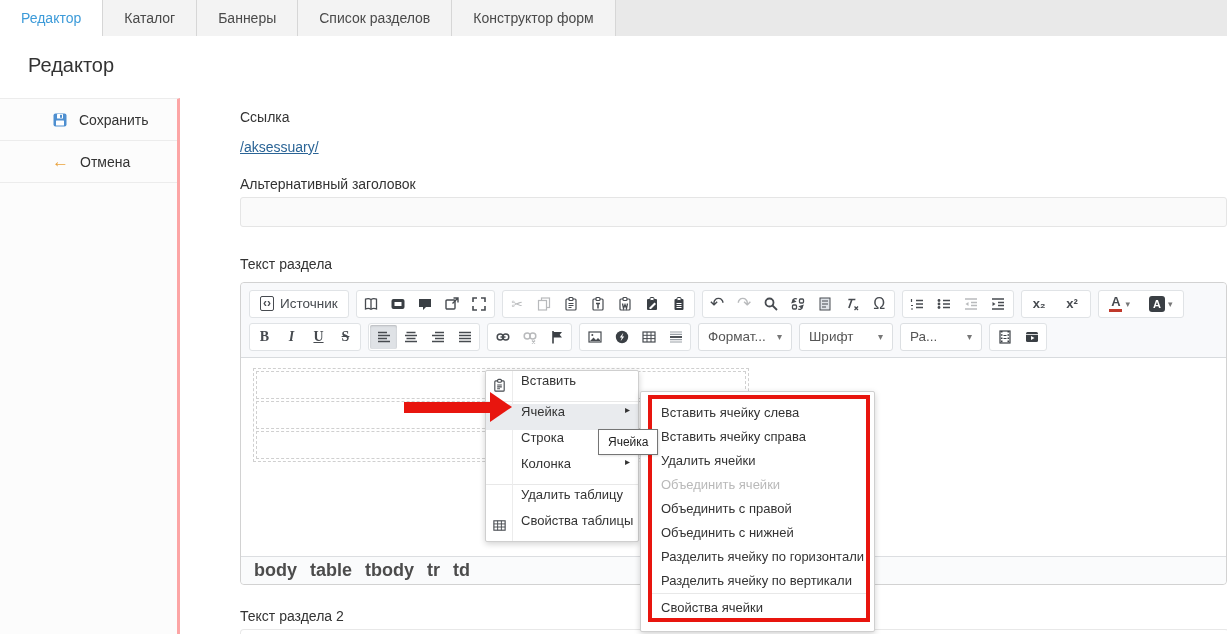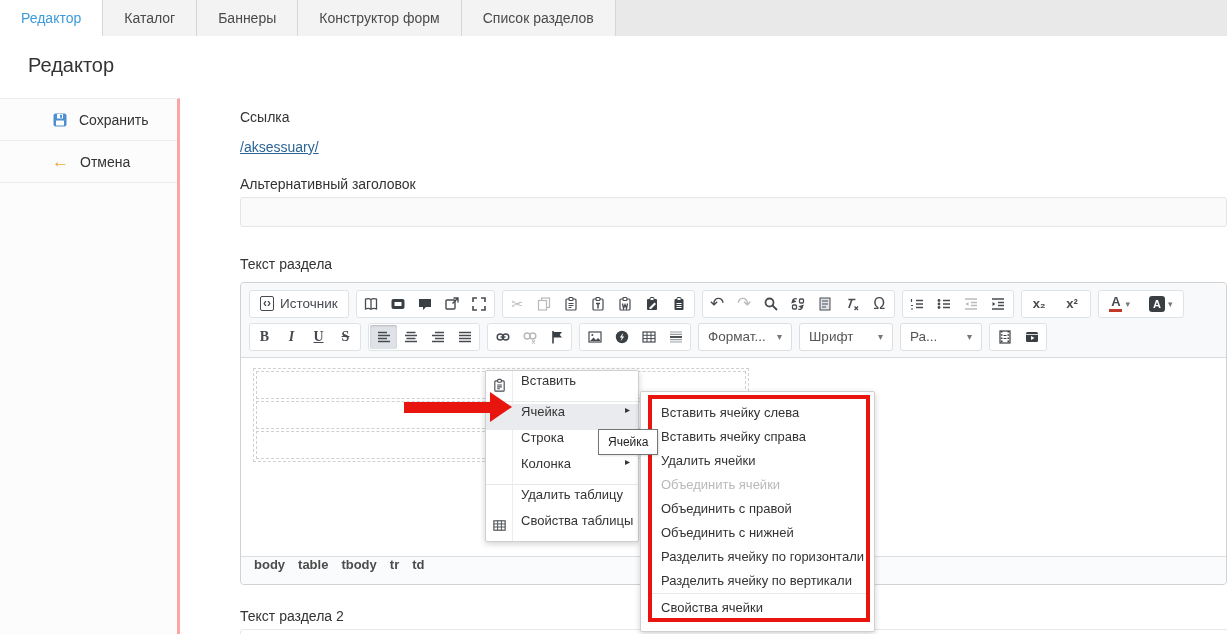--- a/index.html
+++ b/index.html
@@ -48,22 +48,22 @@
   .bg-a{width:16px;height:16px;background:#3a3f44;color:#fff;border-radius:3px;display:flex;
         align-items:center;justify-content:center;font-weight:bold;font-size:11px;}
   .caret{font-size:9px;color:#777;margin-left:3px;}
   .sel{height:28px;border:1px solid #dcdfe2;border-radius:3px;background:#fff;display:flex;
        align-items:center;justify-content:space-between;padding:0 9px;color:#555;font-size:13.5px;cursor:pointer;box-sizing:border-box;gap:7px;}
   .sel .caret{font-size:10px;}
   
   .ed-content{flex:1;background:#fff;padding:10px 0 0 12px;overflow:hidden;cursor:text;}
   .ed-table{border-collapse:separate;border-spacing:2px;width:496px;border:1px dashed #d0d0d0;}
   .ed-table td{border:1px dashed #d0d0d0;height:24px;}
-  .ed-footer{height:27px;background:#fafbfc;border-top:1px solid #dcdee1;display:flex;align-items:flex-start;
-             padding-left:13px;gap:13px;font-size:13px;font-weight:bold;color:#4c4c4c;border-radius:0 0 4px 4px;}
+  .ed-footer{height:27px;background:#fafbfc;border-top:1px solid #dcdee1;display:flex;align-items:center;
+             padding-left:13px;gap:13px;font-size:18px;font-weight:bold;color:#4c4c4c;border-radius:0 0 4px 4px;}
   .crumb{cursor:pointer;}
   
   .ctx{position:absolute;left:485px;top:370px;width:152px;background:#fff;border:1px solid #cfcfcf;
        border-radius:2px;box-shadow:0 2px 6px rgba(0,0,0,.18);padding:2px 0;z-index:5;}
   .ctx::before{content:"";position:absolute;left:26px;top:0;bottom:0;width:1px;background:#ececec;}
   .mi{position:relative;height:26px;display:flex;align-items:flex-start;padding-left:35px;font-size:13px;
       color:#333;cursor:pointer;white-space:nowrap;}
   .mi.hover{background:#e9ebee;}
   .mic{position:absolute;left:5px;top:5px;width:17px;display:flex;justify-content:center;}
   .subarrow{position:absolute;right:8px;font-size:10px;color:#333;}
@@ -99,24 +99,24 @@
     <div class="tab active">
         <span>Редактор</span>
       </div>
     <div class="tab">
         <span>Каталог</span>
       </div>
     <div class="tab">
         <span>Баннеры</span>
       </div>
     <div class="tab">
-        <span>Конструктор форм</span>
+        <span>Список разделов</span>
       </div>
     <div class="tab">
-        <span>Список разделов</span>
+        <span>Конструктор форм</span>
       </div>
   </div>
 
   <div class="page-title">Редактор</div>
 
   <div class="sidebar">
     <div class="side-item">
       <span>
         <svg width="16" height="16" viewBox="0 0 16 16">
             <rect x="1.5" y="1.5" width="13" height="13" rx="2" fill="#4e8fd0"></rect>

